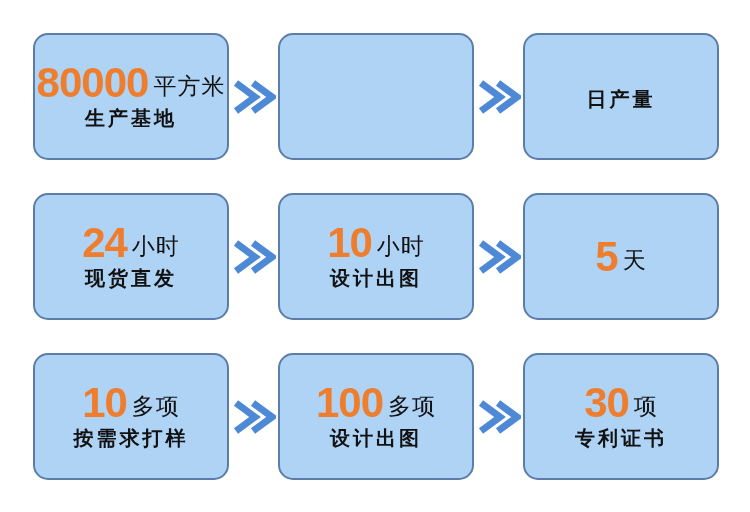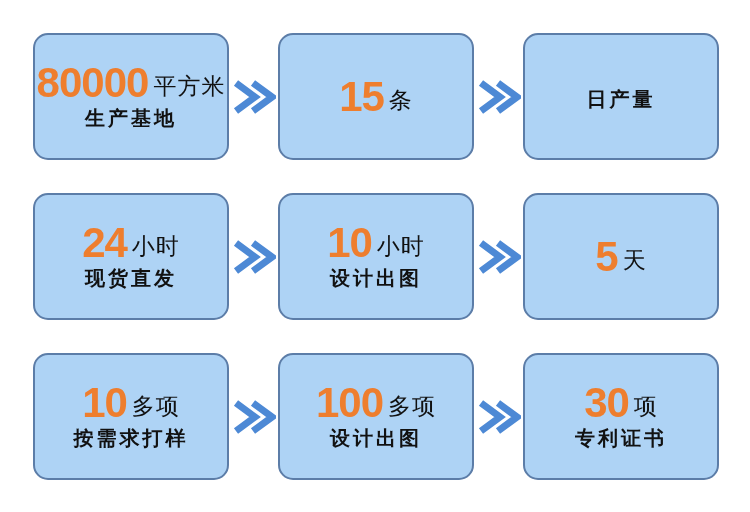--- a/index.html
+++ b/index.html
@@ -67,24 +67,20 @@
       </div>
       <div class="label">生产基地</div>
     </div>
     <div class="gap">
       <svg width="44" height="34" viewBox="0 0 44 34">
         <path d="M4 3 L23 17 L4 31" fill="none" stroke="var(--arrow)" stroke-width="7"></path>
         <path d="M21 3 L40 17 L21 31" fill="none" stroke="var(--arrow)" stroke-width="7"></path>
       </svg>
     </div>
     <div class="card">
-      <div class="numline">
-        <span class="num">15</span>
-        <span class="unit">条</span>
-      </div>
     </div>
     <div class="gap">
       <svg width="44" height="34" viewBox="0 0 44 34">
         <path d="M4 3 L23 17 L4 31" fill="none" stroke="var(--arrow)" stroke-width="7"></path>
         <path d="M21 3 L40 17 L21 31" fill="none" stroke="var(--arrow)" stroke-width="7"></path>
       </svg>
     </div>
     <div class="card">
       <div class="label">日产量</div>
     </div>

